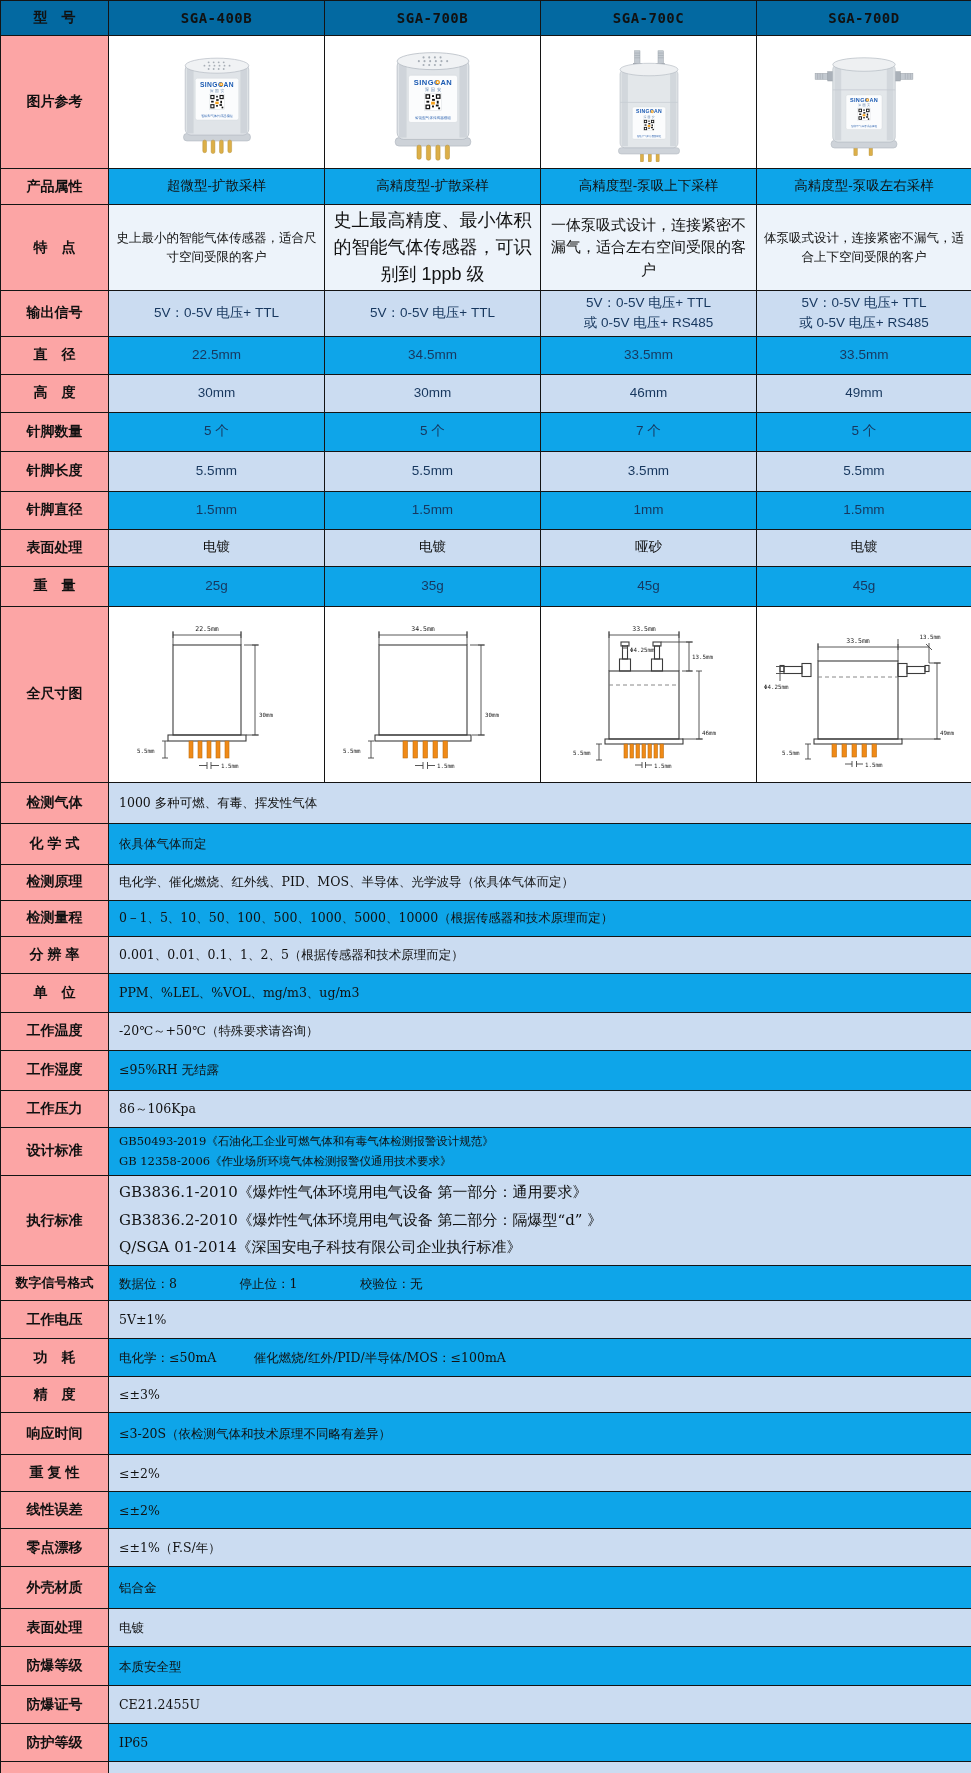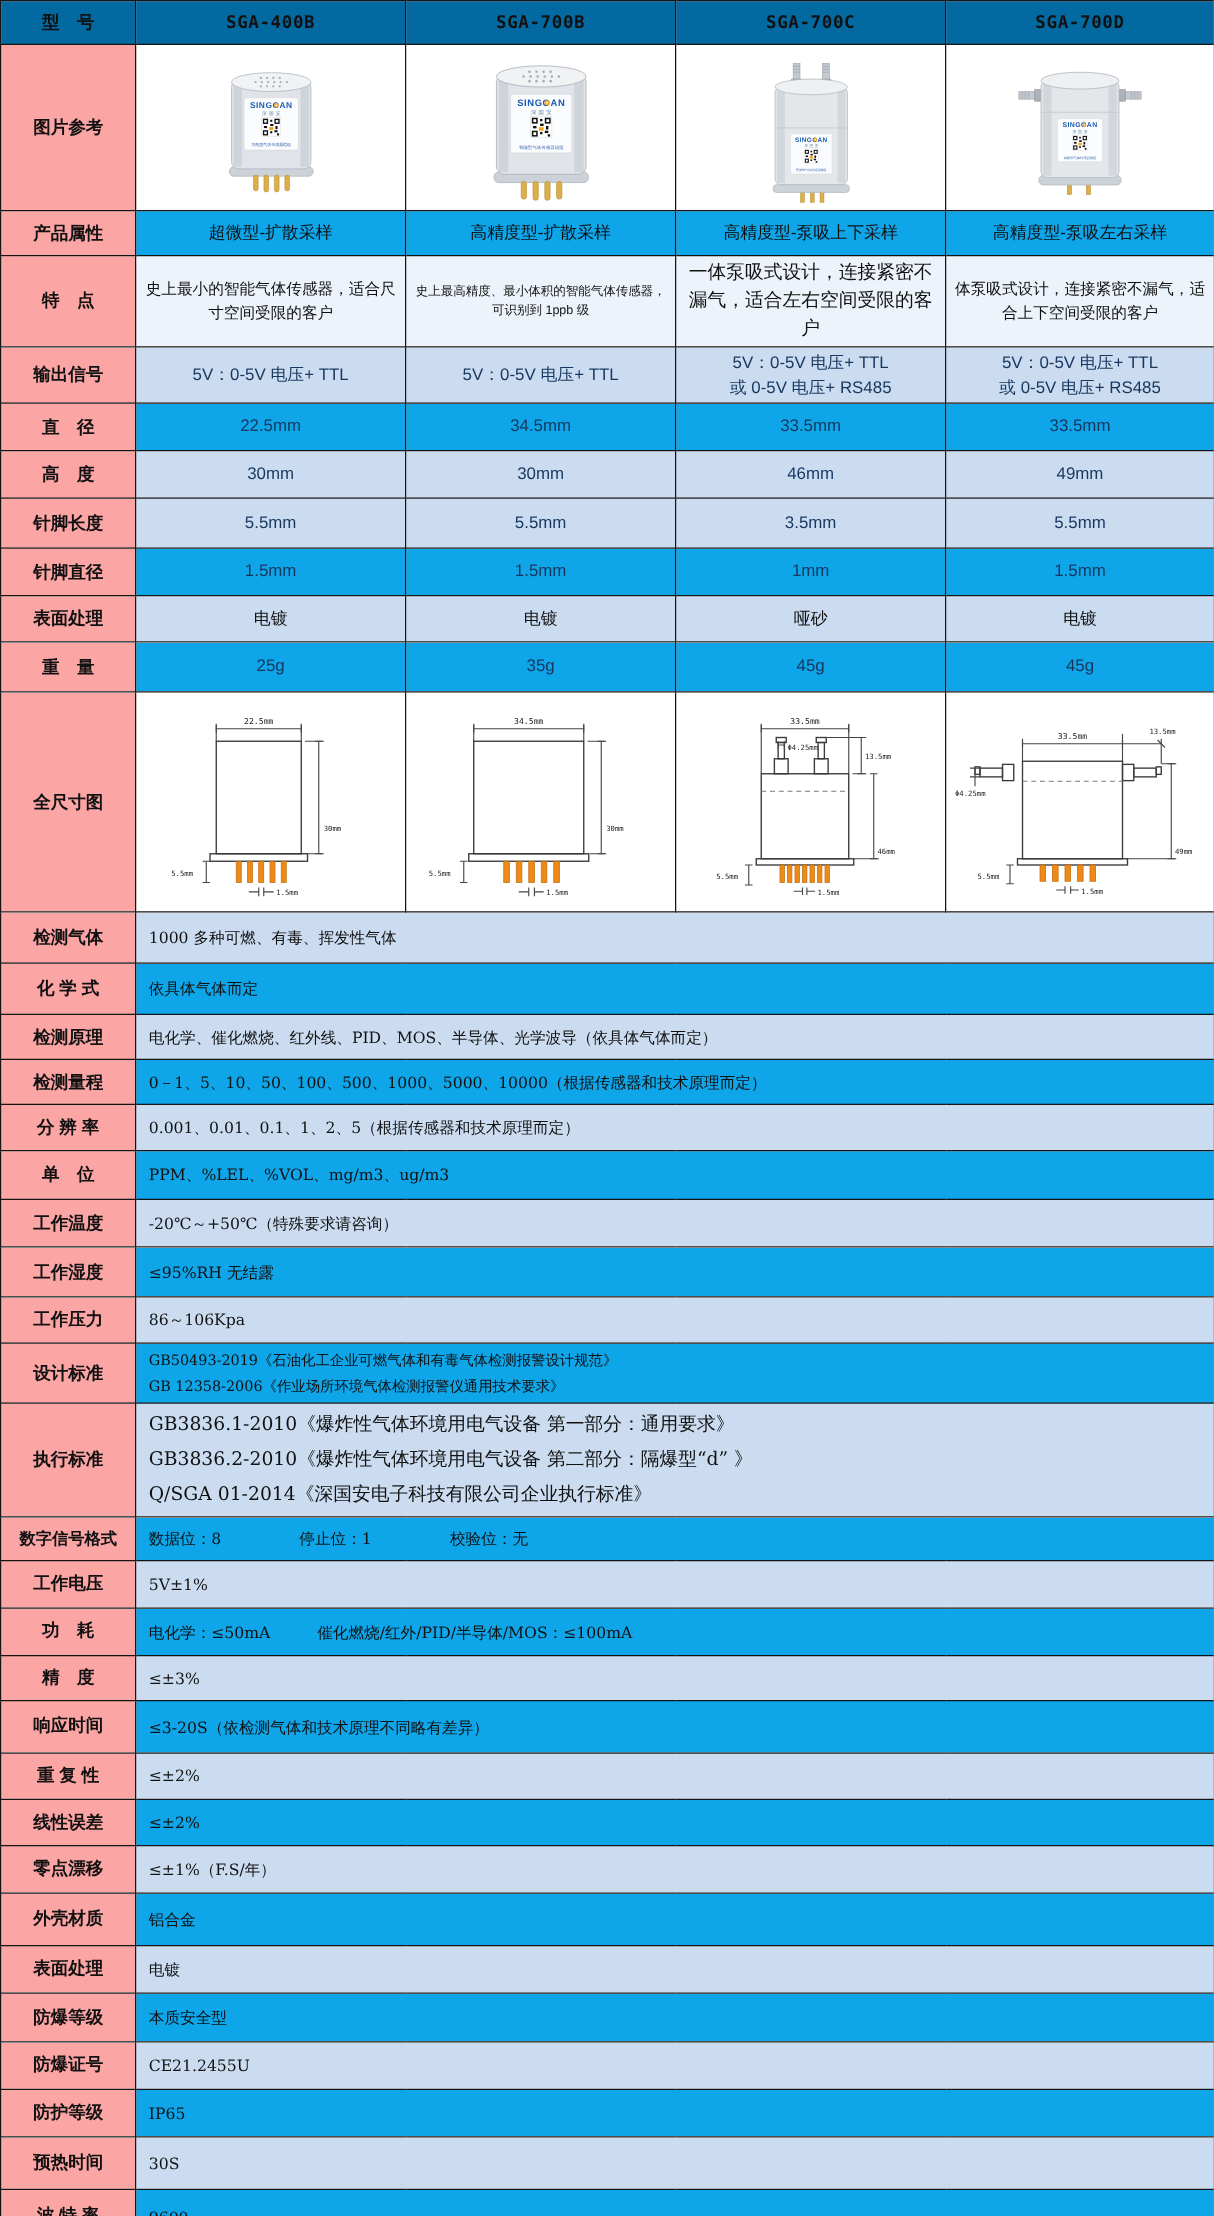--- a/index.html
+++ b/index.html
@@ -180,21 +180,21 @@
     <th class="lbl">产品属性</th>
     <td class="val">超微型-扩散采样</td>
     <td class="val">高精度型-扩散采样</td>
     <td class="val">高精度型-泵吸上下采样</td>
     <td class="val">高精度型-泵吸左右采样</td>
   </tr>
 
   <tr class="rowT" style="height:43px">
     <th class="lbl">特　点</th>
     <td class="val" style="font-size:12.5px">史上最小的智能气体传感器，适合尺寸空间受限的客户</td>
-    <td class="val" style="font-size:10px">史上最高精度、最小体积的智能气体传感器，可识别到 1ppb 级</td>
+    <td class="val" style="font-size:18px">史上最高精度、最小体积的智能气体传感器，可识别到 1ppb 级</td>
     <td class="val" style="font-size:15px">一体泵吸式设计，连接紧密不漏气，适合左右空间受限的客户</td>
     <td class="val" style="font-size:12.5px">体泵吸式设计，连接紧密不漏气，适合上下空间受限的客户</td>
   </tr>
 
   <tr class="rowA navy" style="height:44px">
     <th class="lbl">输出信号</th>
     <td class="val">5V：0-5V 电压+ TTL</td>
     <td class="val">5V：0-5V 电压+ TTL</td>
     <td class="val">5V：0-5V 电压+ TTL
 或 0-5V 电压+ RS485</td>
@@ -211,20 +211,27 @@
   </tr>
 
   <tr class="rowA navy" style="height:38px">
     <th class="lbl">高　度</th>
     <td class="val">30mm</td>
     <td class="val">30mm</td>
     <td class="val">46mm</td>
     <td class="val">49mm</td>
   </tr>
 
+  <tr class="rowB navy" style="height:39px">
+    <th class="lbl">针脚数量</th>
+    <td class="val">5 个</td>
+    <td class="val">5 个</td>
+    <td class="val">7 个</td>
+    <td class="val">5 个</td>
+  </tr>
 
   <tr class="rowA navy" style="height:40px">
     <th class="lbl">针脚长度</th>
     <td class="val">5.5mm</td>
     <td class="val">5.5mm</td>
     <td class="val">3.5mm</td>
     <td class="val">5.5mm</td>
   </tr>
 
   <tr class="rowB navy" style="height:38px">

